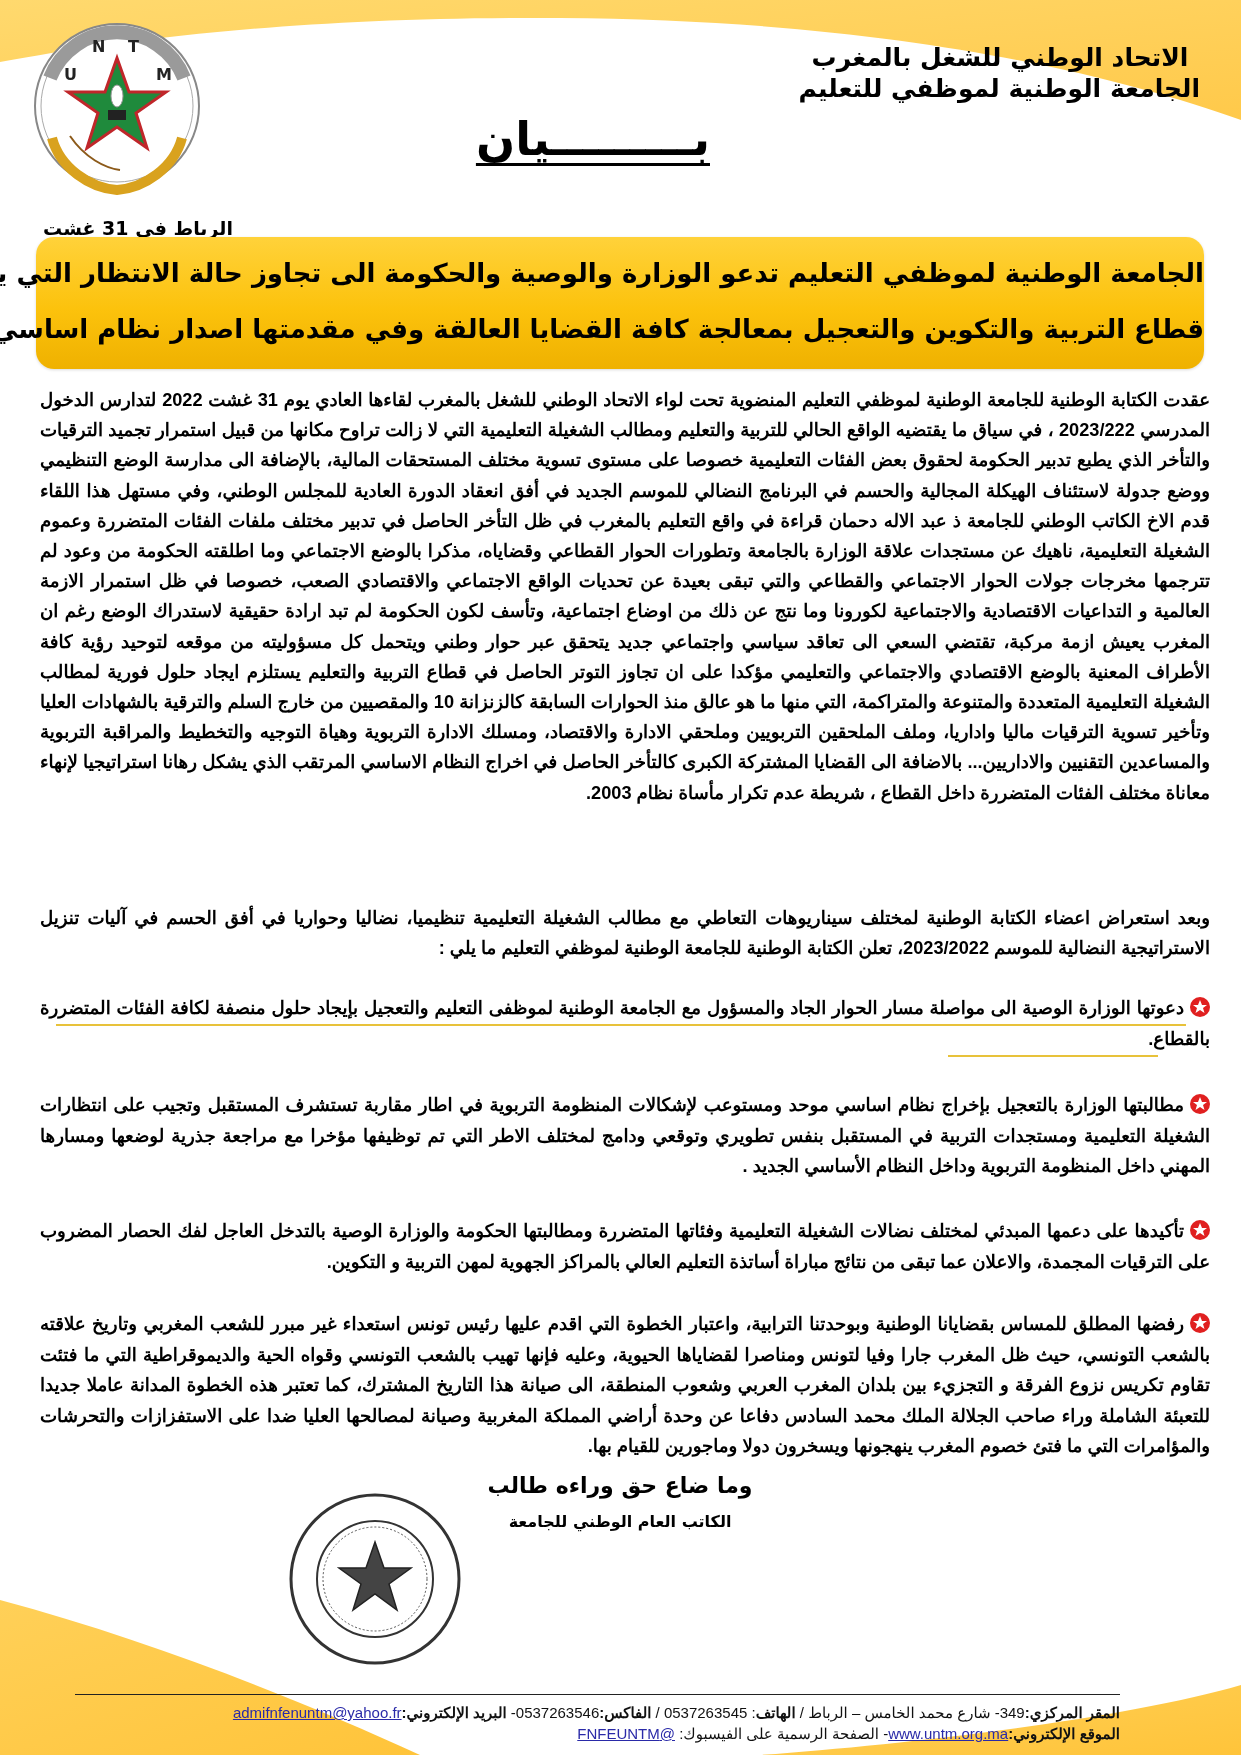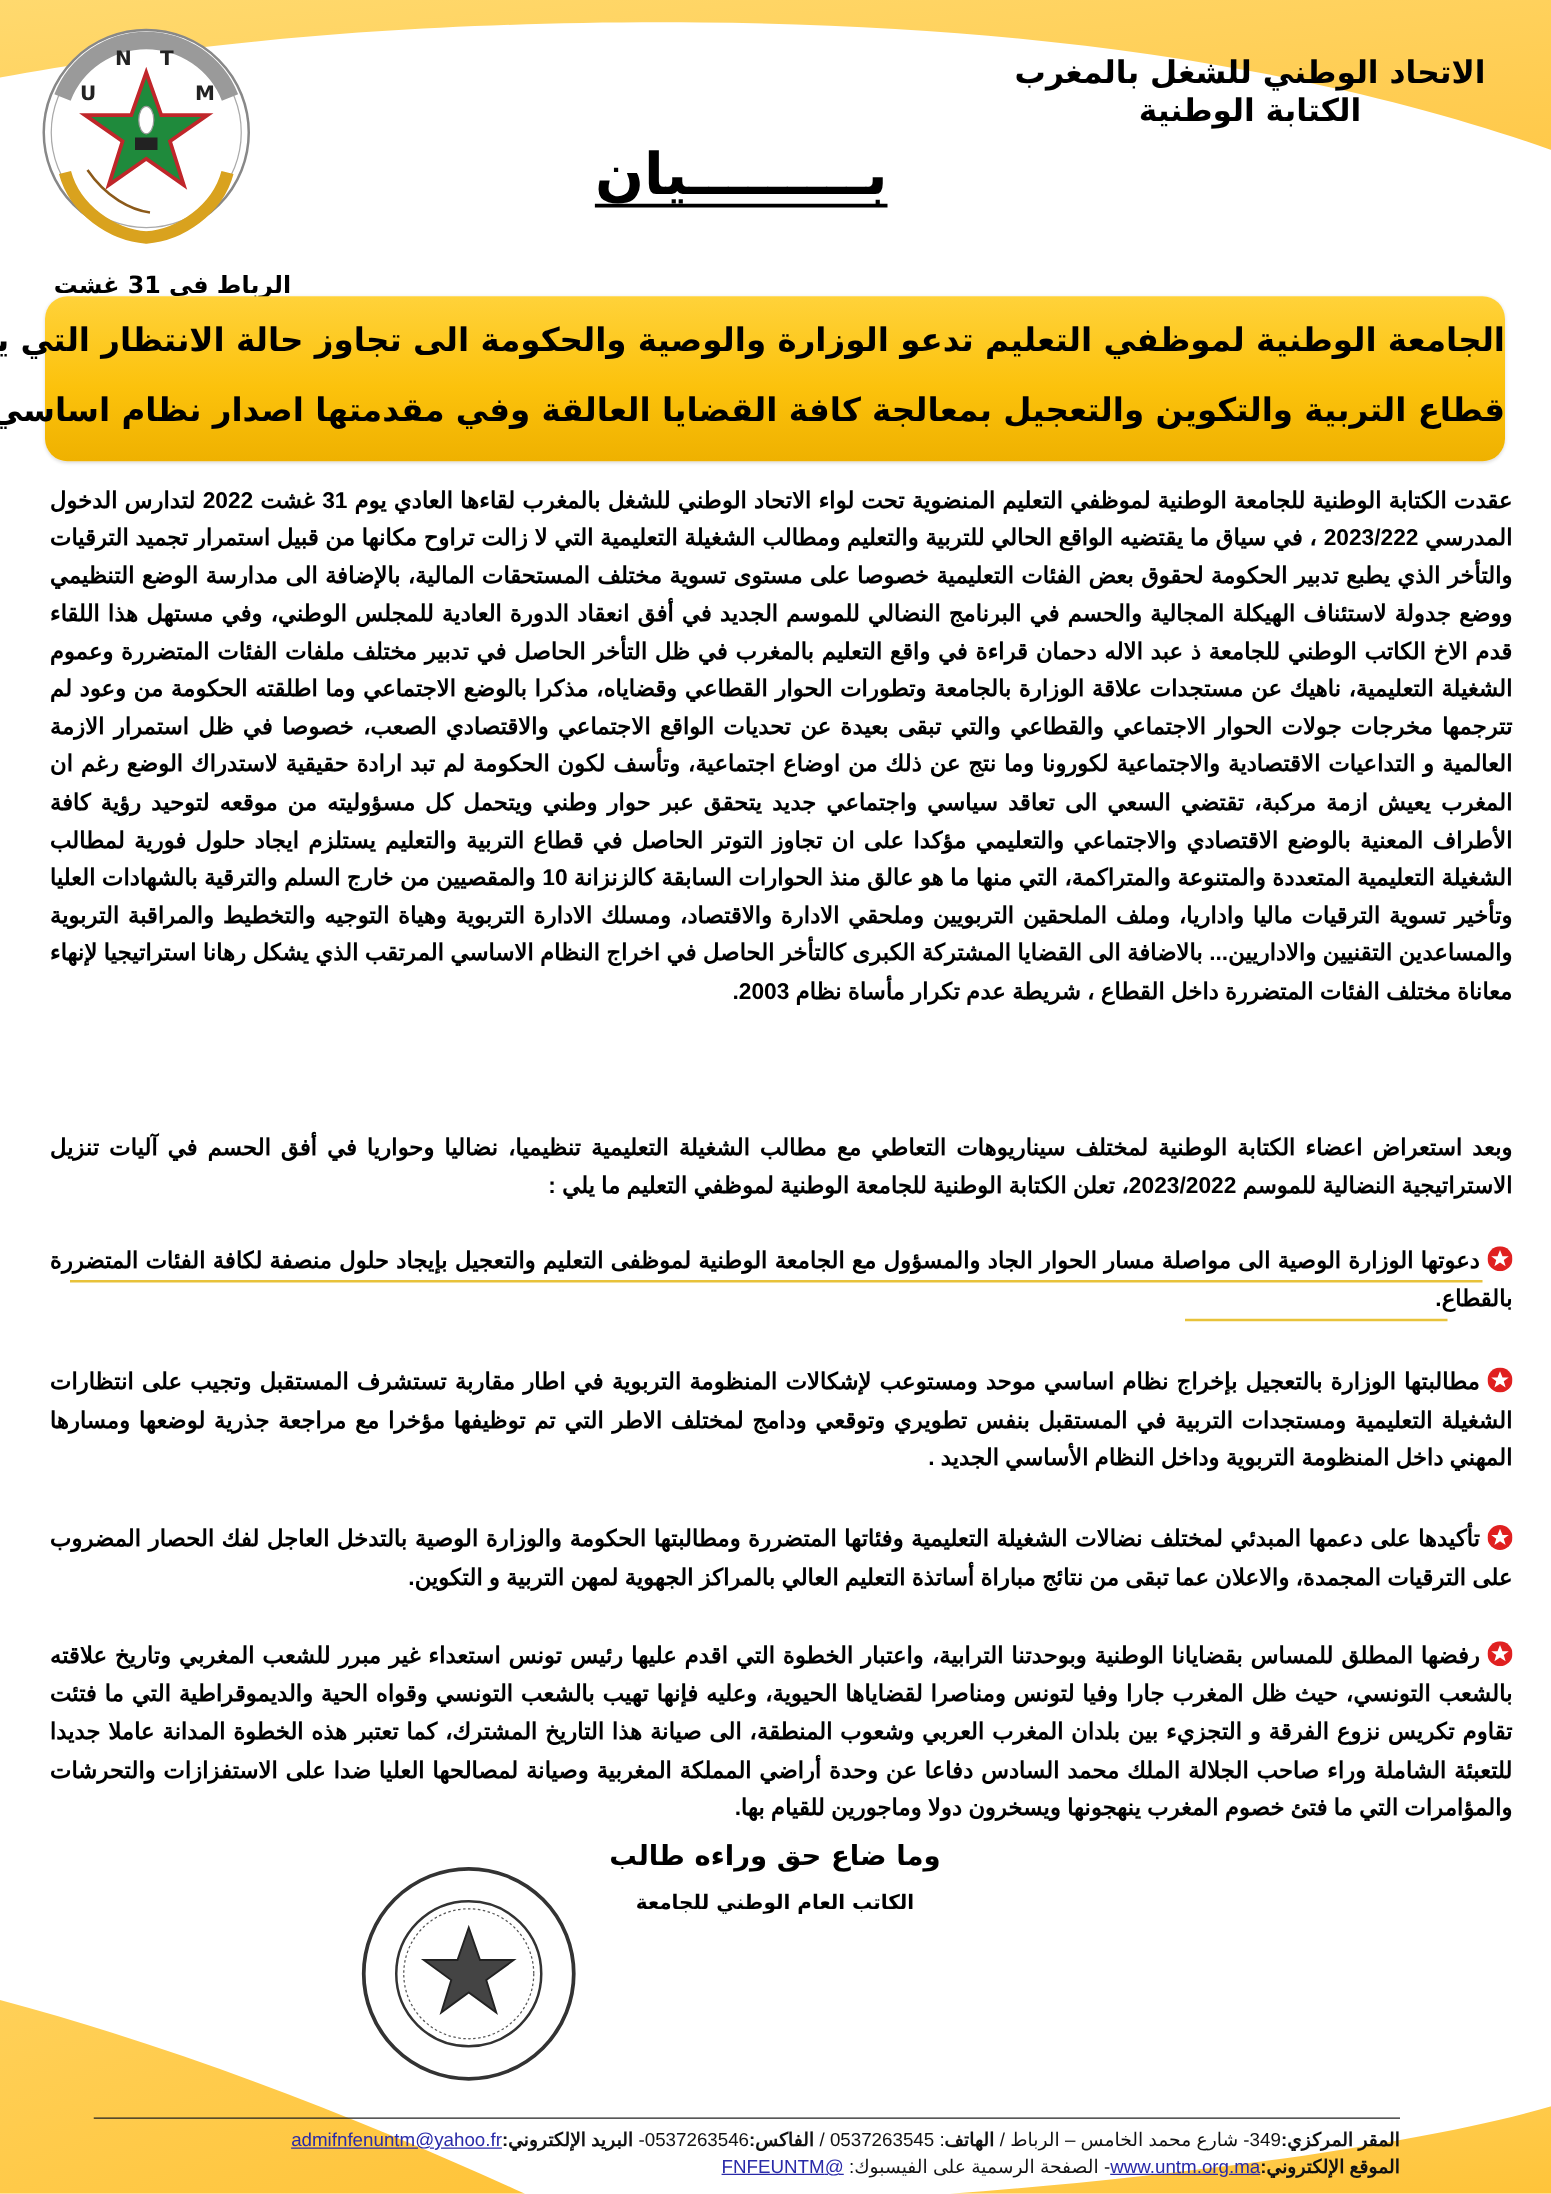--- a/index.html
+++ b/index.html
@@ -86,21 +86,21 @@
   <path d="M22,120 C30,150 60,170 87,172 C114,170 144,150 152,120" fill="none" stroke="#d9a21e" stroke-width="10"></path>
   <path d="M40,118 C55,140 75,150 90,152" fill="none" stroke="#8c5a1a" stroke-width="2"></path>
 </svg>
 
 <div class="layer date">الرباط  في 31 غشت 2022</div>
 
 <div class="layer title-word">بـــــــــيان</div>
 
 <div class="layer org">
   <div>الاتحاد الوطني للشغل بالمغرب</div>
-  <div>الكتابة الوطنية</div>
+  <div>الجامعة الوطنية لموظفي للتعليم</div>
 </div>
 
 <div class="layer banner">
   <div>الجامعة الوطنية لموظفي التعليم تدعو الوزارة والوصية والحكومة الى تجاوز حالة الانتظار التي يعيشها</div>
   <div>قطاع التربية والتكوين والتعجيل بمعالجة كافة القضايا العالقة وفي مقدمتها اصدار نظام اساسي عادل</div>
 </div>
 
 <div class="layer body p1">عقدت الكتابة الوطنية للجامعة الوطنية لموظفي التعليم المنضوية تحت لواء الاتحاد الوطني للشغل بالمغرب لقاءها العادي يوم 31 غشت 2022 لتدارس الدخول المدرسي 2023/222 ، في سياق ما يقتضيه الواقع الحالي للتربية والتعليم ومطالب الشغيلة التعليمية التي لا زالت تراوح مكانها من قبيل استمرار تجميد الترقيات والتأخر الذي يطبع تدبير الحكومة لحقوق بعض الفئات التعليمية خصوصا على مستوى تسوية مختلف المستحقات المالية، بالإضافة الى مدارسة الوضع التنظيمي ووضع جدولة لاستئناف الهيكلة المجالية والحسم في البرنامج النضالي للموسم الجديد في أفق انعقاد الدورة العادية للمجلس الوطني، وفي مستهل هذا اللقاء قدم الاخ الكاتب الوطني للجامعة ذ عبد الاله دحمان قراءة في واقع التعليم بالمغرب في ظل التأخر الحاصل في تدبير مختلف ملفات الفئات المتضررة وعموم الشغيلة التعليمية، ناهيك عن مستجدات علاقة الوزارة بالجامعة وتطورات الحوار القطاعي وقضاياه، مذكرا بالوضع الاجتماعي وما اطلقته الحكومة من وعود لم تترجمها مخرجات جولات الحوار الاجتماعي والقطاعي والتي تبقى بعيدة عن تحديات الواقع الاجتماعي والاقتصادي الصعب، خصوصا في ظل استمرار الازمة العالمية و التداعيات الاقتصادية والاجتماعية لكورونا وما نتج عن ذلك من اوضاع اجتماعية، وتأسف لكون الحكومة لم تبد ارادة حقيقية لاستدراك الوضع رغم ان المغرب يعيش ازمة مركبة، تقتضي السعي الى تعاقد سياسي واجتماعي جديد يتحقق عبر حوار  وطني ويتحمل كل مسؤوليته من موقعه لتوحيد رؤية كافة الأطراف المعنية بالوضع الاقتصادي والاجتماعي والتعليمي  مؤكدا على ان تجاوز التوتر الحاصل في قطاع التربية والتعليم يستلزم ايجاد حلول فورية  لمطالب الشغيلة التعليمية المتعددة والمتنوعة والمتراكمة، التي منها ما هو عالق  منذ الحوارات السابقة  كالزنزانة 10 والمقصيين من خارج السلم والترقية بالشهادات العليا وتأخير تسوية الترقيات ماليا واداريا، وملف الملحقين التربويين وملحقي الادارة والاقتصاد، ومسلك الادارة التربوية وهياة التوجيه والتخطيط والمراقبة التربوية والمساعدين التقنيين والاداريين... بالاضافة الى القضايا المشتركة الكبرى كالتأخر الحاصل في اخراج النظام الاساسي المرتقب الذي يشكل رهانا استراتيجيا لإنهاء معاناة  مختلف الفئات المتضررة داخل القطاع ، شريطة عدم تكرار مأساة نظام 2003.</div>
 <div class="layer body p2">وبعد استعراض اعضاء الكتابة الوطنية لمختلف سيناريوهات التعاطي مع مطالب الشغيلة التعليمية تنظيميا، نضاليا وحواريا في أفق الحسم في آليات تنزيل الاستراتيجية النضالية للموسم 2023/2022، تعلن الكتابة الوطنية للجامعة الوطنية لموظفي التعليم  ما يلي :</div>
 

